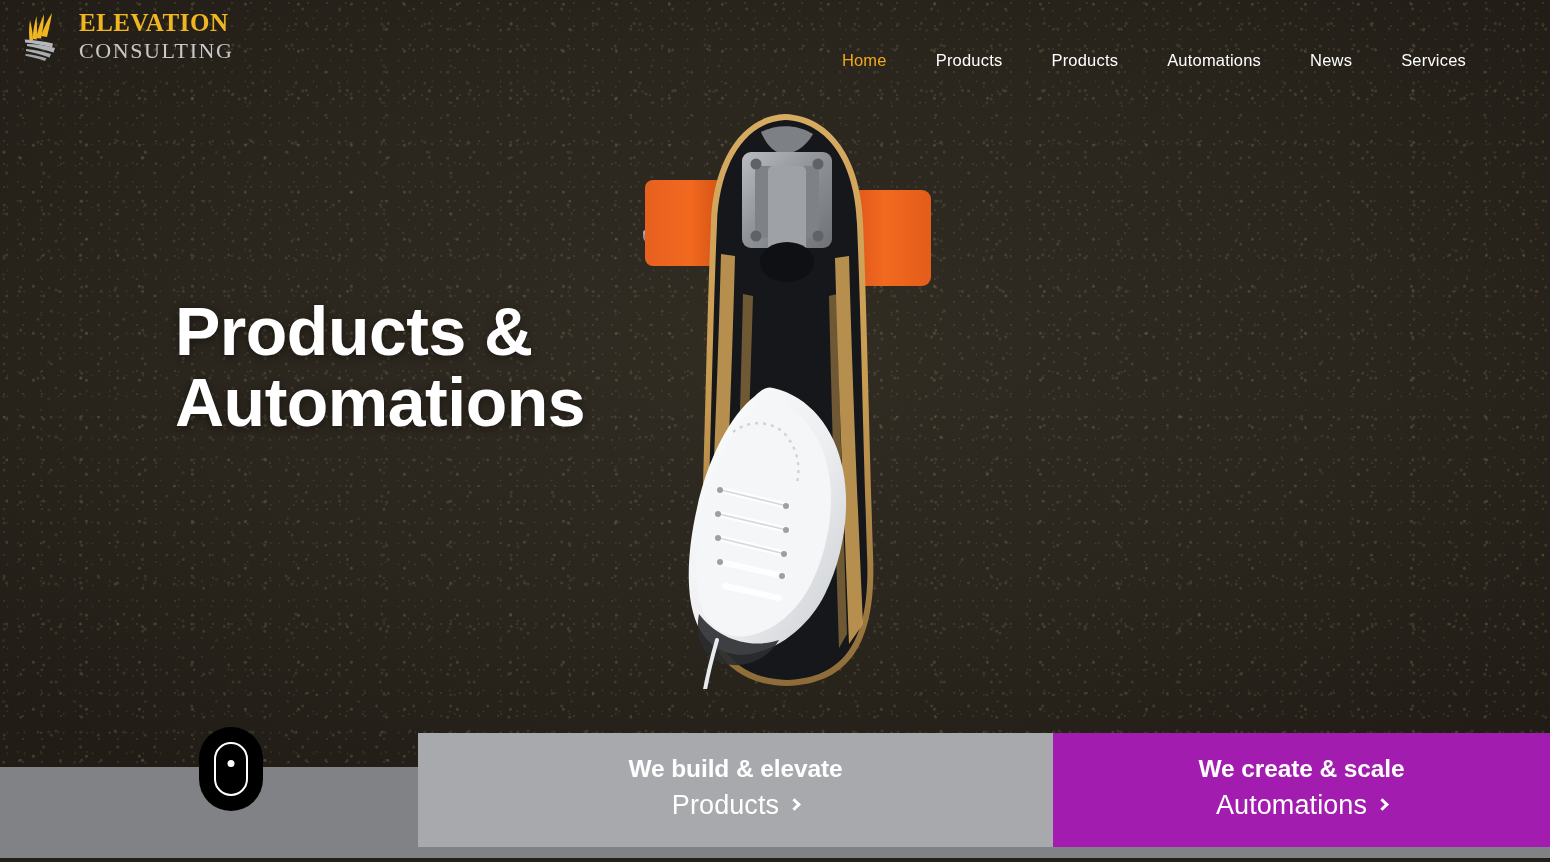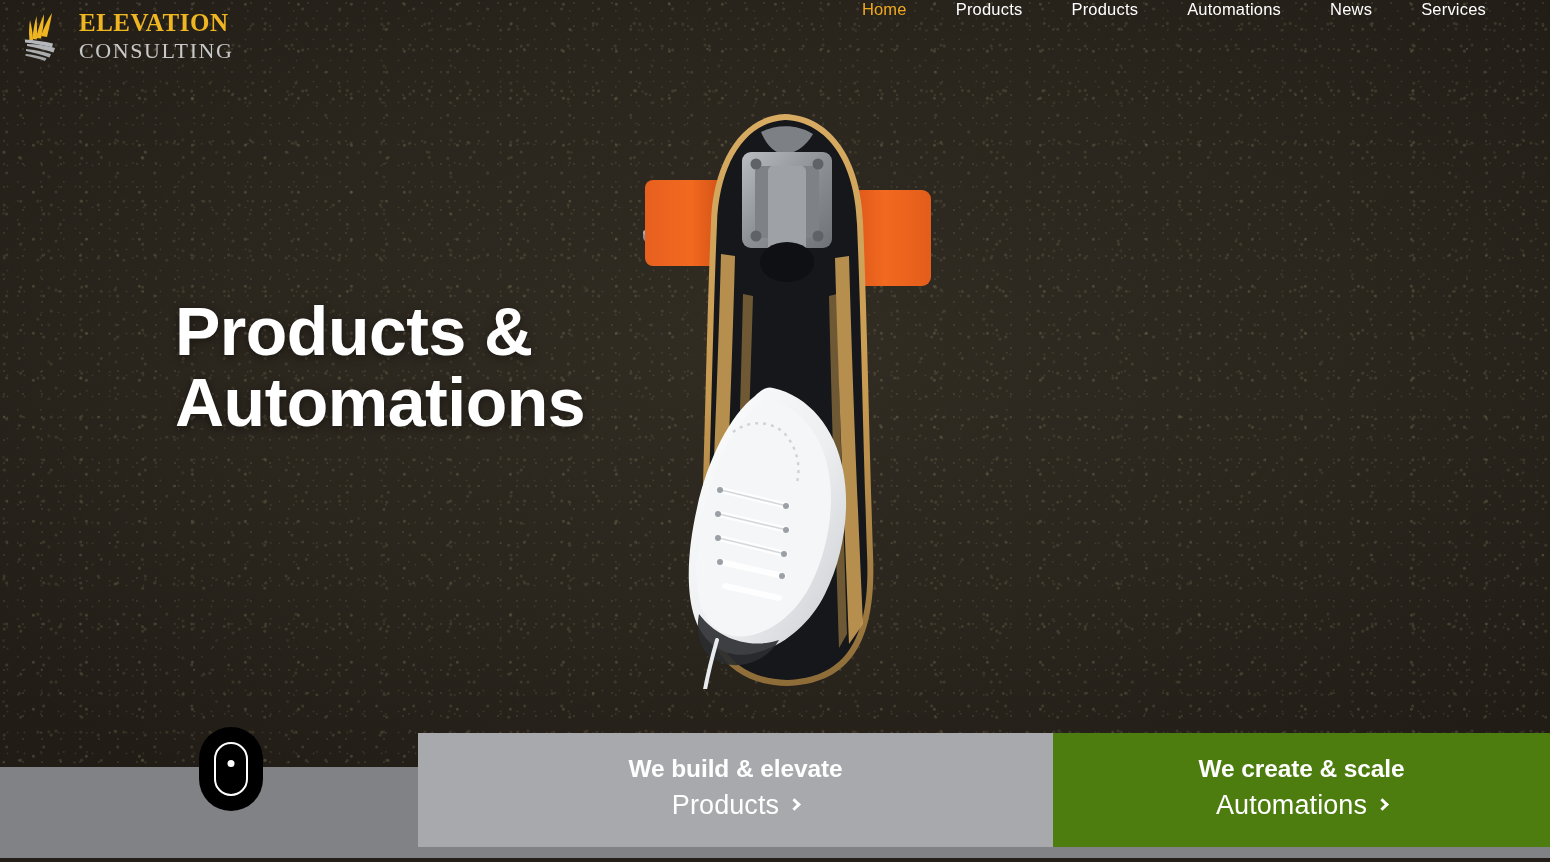--- a/index.html
+++ b/index.html
@@ -75,22 +75,22 @@
     font-size:25px; font-weight:700; letter-spacing:.5px;
     color:#f0b622;
   }
   .logo-bottom{
     font-family:"Liberation Serif", serif;
     font-size:22px; font-weight:400; letter-spacing:1.6px;
     color:#c9c9c9; margin-top:5px;
   }
 
   .nav{
-    position:absolute; right:64px; top:0; height:70px;
-    display:flex; align-items:flex-start; gap:0;
+    position:absolute; right:84px; top:0; height:70px;
+    display:flex; align-items:flex-end; gap:0;
   }
   .nav-item{
     color:#ffffff;
     font-size:16.5px;
     font-weight:400;
     letter-spacing:.2px;
     padding:0 0 0 0;
     margin-left:49px;
     text-decoration:none;
     white-space:nowrap;
@@ -156,21 +156,21 @@
   }
   .card{
     display:flex; flex-direction:column;
     align-items:center; justify-content:center;
     text-align:center;
     cursor:pointer;
     padding-bottom:4px;
     margin-top:45px;
   }
   .card-products{ width:635px; background:#a7a9ac; }
-  .card-automations{ flex:1 1 auto; background:#4d7c0f; }
+  .card-automations{ flex:1 1 auto; background:#a21caf; }
 
   .card-title{
     color:#ffffff;
     font-size:24.5px;
     font-weight:700;
     letter-spacing:-.1px;
     line-height:1.1;
   }
   .card-link{
     margin-top:8px;

